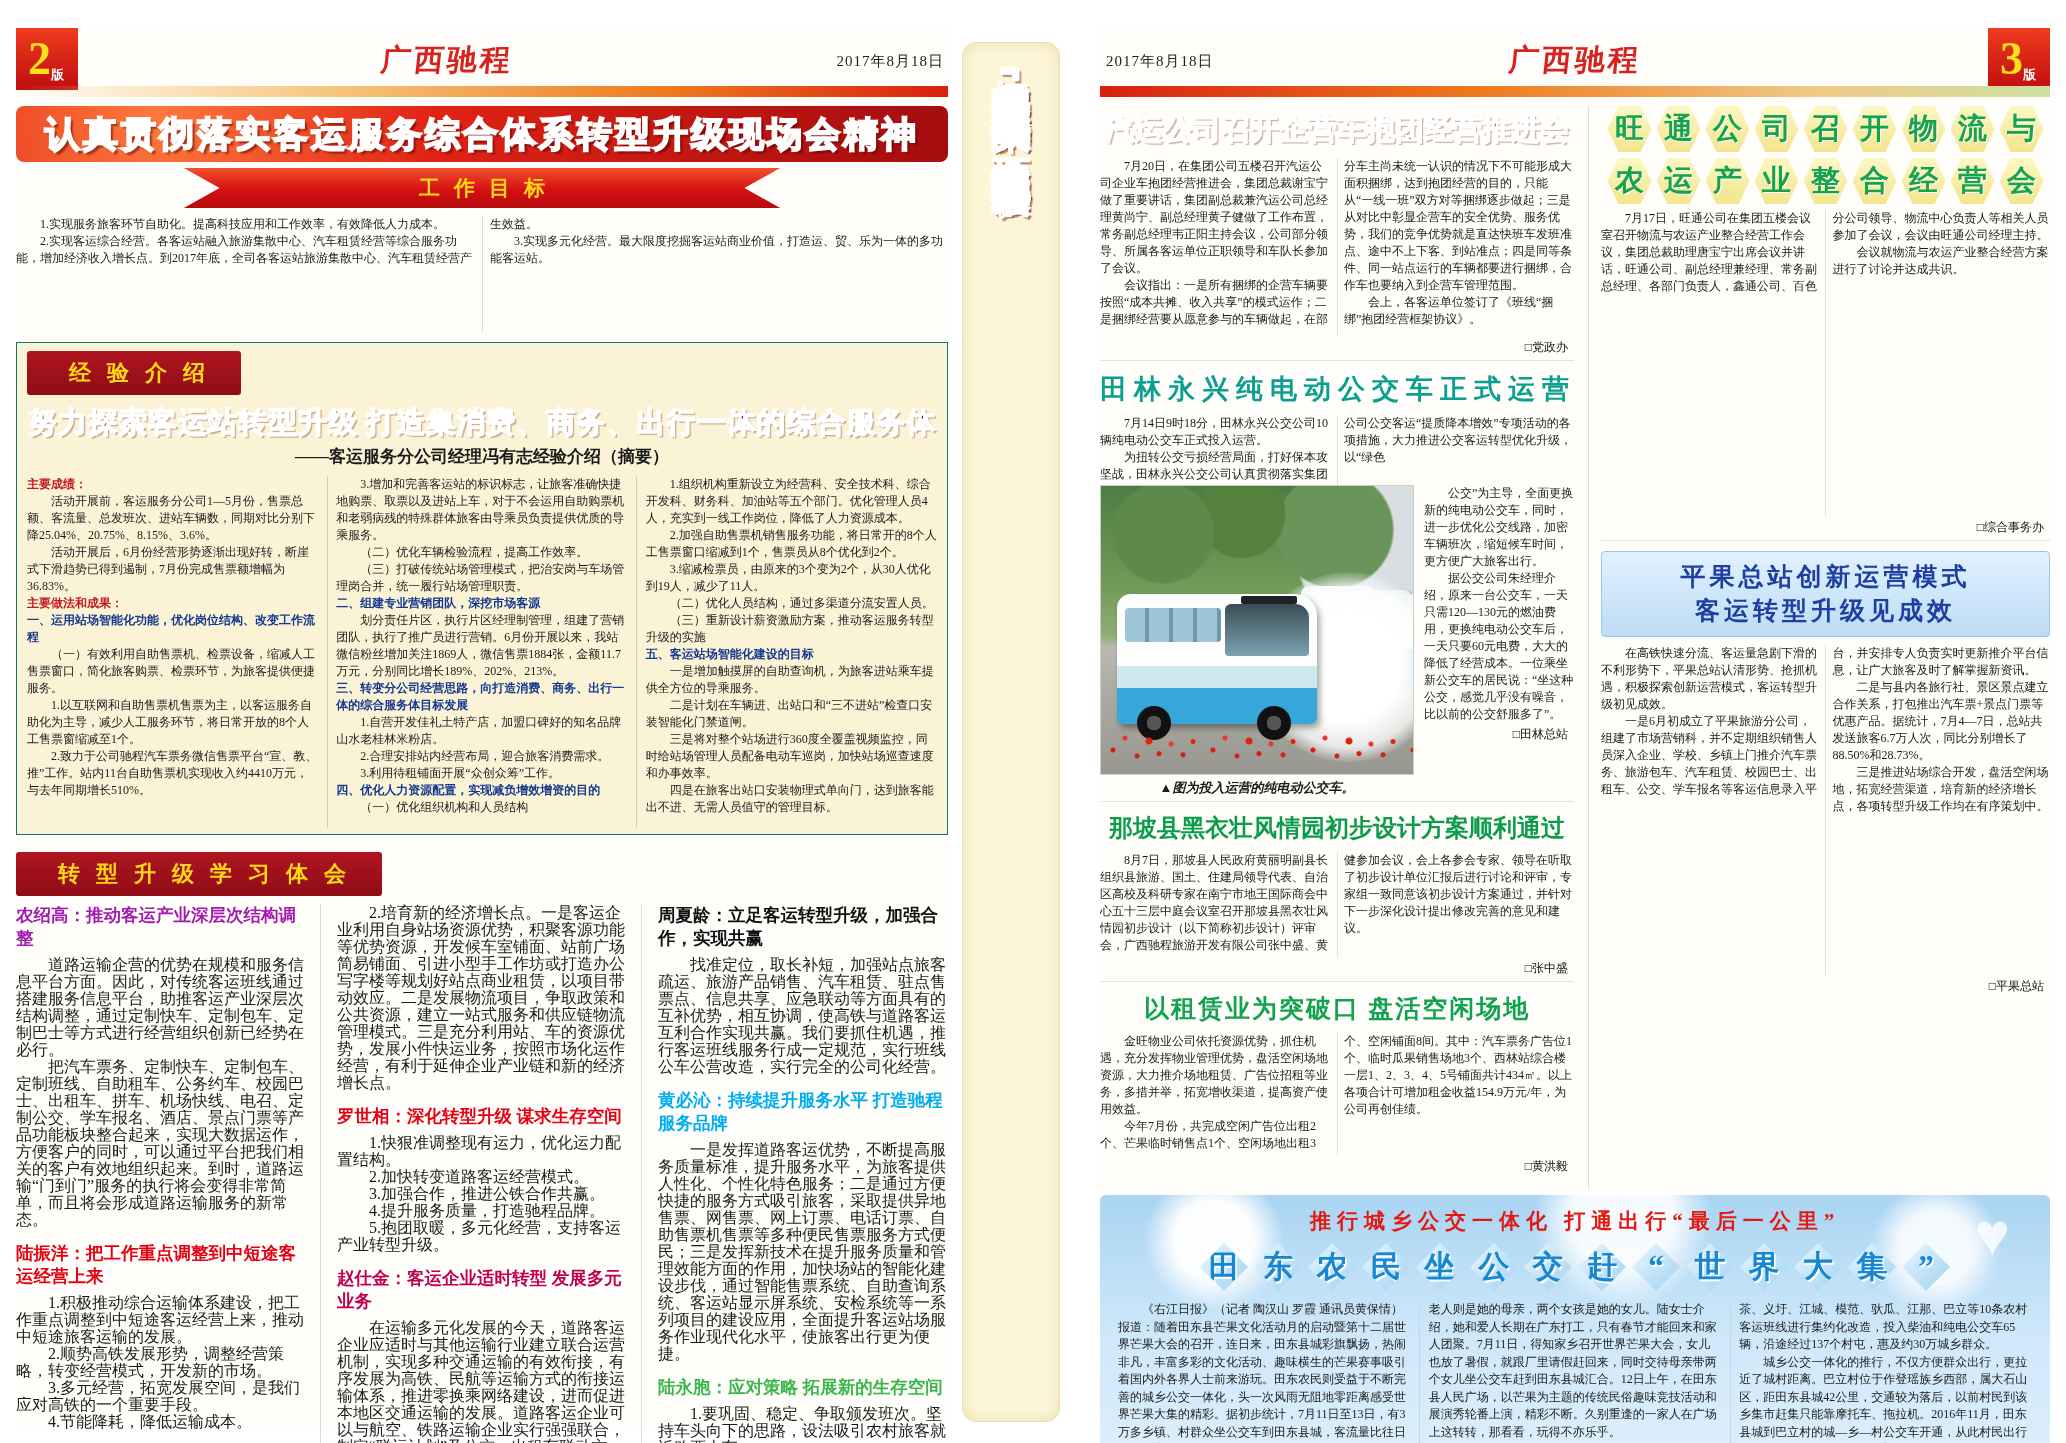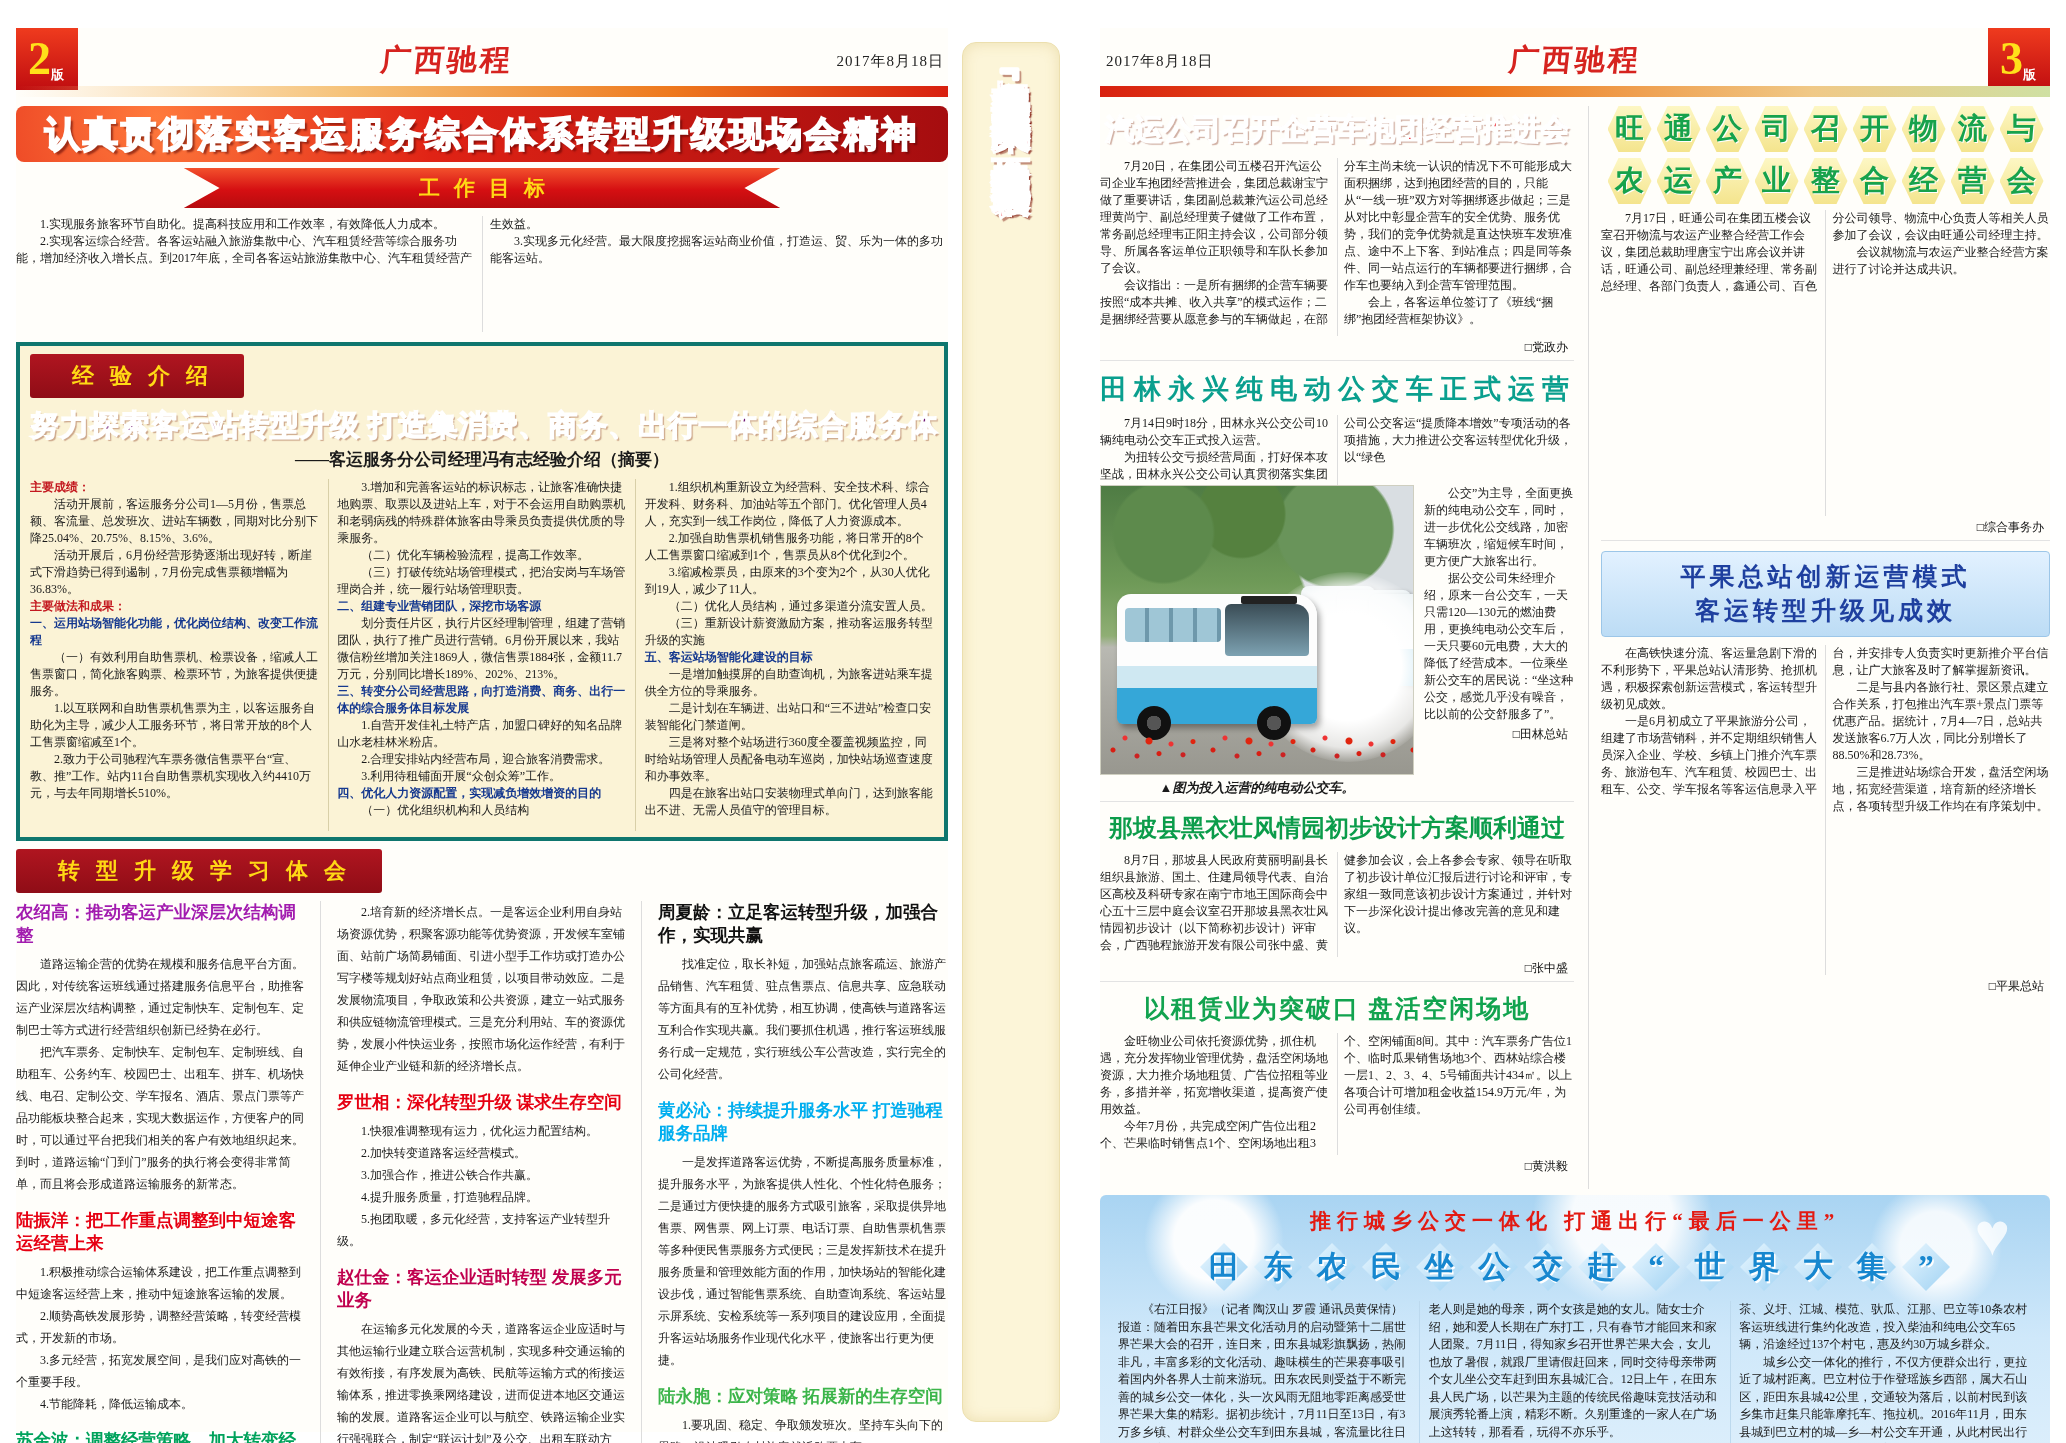--- a/index.html
+++ b/index.html
@@ -39,39 +39,39 @@
           clip-path:polygon(0 0,100% 0,94% 50%,100% 100%,0 100%,6% 50%);
           display:flex;align-items:center;justify-content:center;}
   .ribbon span{color:#ffd915;font-size:21px;font-weight:900;letter-spacing:14px;text-indent:14px;}
   .gg-text{column-count:2;column-gap:16px;column-rule:1px solid #ddd;height:116px;overflow:hidden;
            font-size:12px;line-height:17px;}
   .seg{margin:0;}
   .seg.p{text-indent:2em;}
   .seg.hr{color:#c3181f;font-weight:700;}
   .seg.hb{color:#15388f;font-weight:700;}
 
-  .exp{background:#fbf3d6;border:4px solid #0f766e;padding:8px 10px 6px;margin-bottom:8px;}
+  .exp{background:#fbf3d6;border:1px solid #0f766e;padding:8px 10px 6px;margin-bottom:17px;}
   .label-box{display:inline-block;background:linear-gradient(180deg,#b01520,#8f0d16);color:#ffd915;
              font-size:22px;font-weight:900;letter-spacing:16px;text-indent:16px;padding:7px 20px 7px 26px;
              border-radius:3px;}
   .exp-headline{margin:8px 0 2px;text-align:center;font-size:29px;font-weight:900;color:#701a75;white-space:nowrap;
                 -webkit-text-stroke:1.5px #fff;text-shadow:2px 2px 1px rgba(120,30,0,.35);letter-spacing:1px;}
   .exp-byline{text-align:center;font-size:17px;font-weight:700;margin-bottom:8px;}
   .exp-cols{column-count:3;column-gap:18px;column-rule:1px solid #d8cfa8;column-fill:auto;
             height:352px;overflow:hidden;font-size:12px;line-height:17px;}
 
   .study .label-box{margin-bottom:8px;}
   .study-cols{display:flex;gap:16px;height:558px;overflow:hidden;}
   .study-col{flex:1;min-width:0;border-right:1px solid #ddd;padding-right:14px;}
   .study-col:last-child{border-right:none;padding-right:0;}
   .mini{margin-bottom:14px;}
   .mini-title{font-size:17.5px;font-weight:900;line-height:23px;margin-bottom:6px;
               font-family:"Liberation Sans","DejaVu Sans",sans-serif;}
   .mini-title:empty{display:none;}
-  .mini-body{font-size:12px;line-height:22px;}
+  .mini-body{font-size:16px;line-height:17px;}
 
   
   .strip{position:absolute;left:962px;top:42px;width:96px;height:1378px;background:#fcf5d8;
          border:1px solid #ecdfae;border-radius:14px;display:flex;justify-content:center;
          box-shadow:inset 0 0 14px rgba(190,160,60,.25);}
   .strip span{writing-mode:vertical-rl;text-orientation:upright;font-size:39px;font-weight:900;color:#e8131f;
          letter-spacing:2px;line-height:96px;padding-top:6px;
          -webkit-text-stroke:1.5px #fff;text-shadow:2.5px 2.5px 1px rgba(120,10,0,.45);}
 
   

